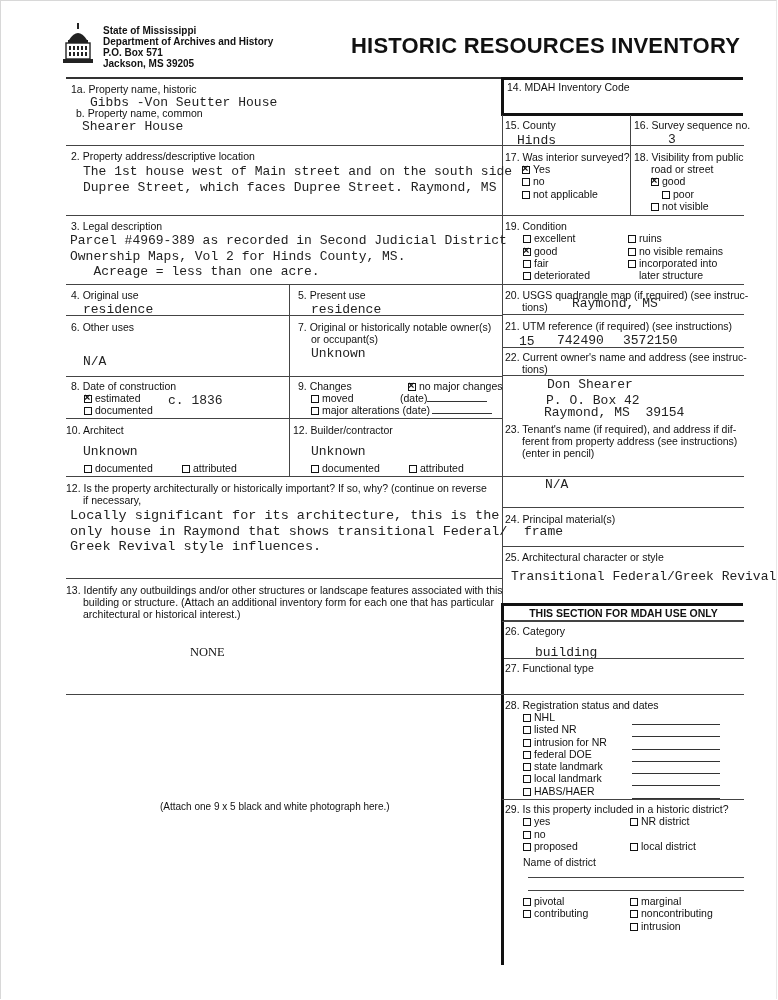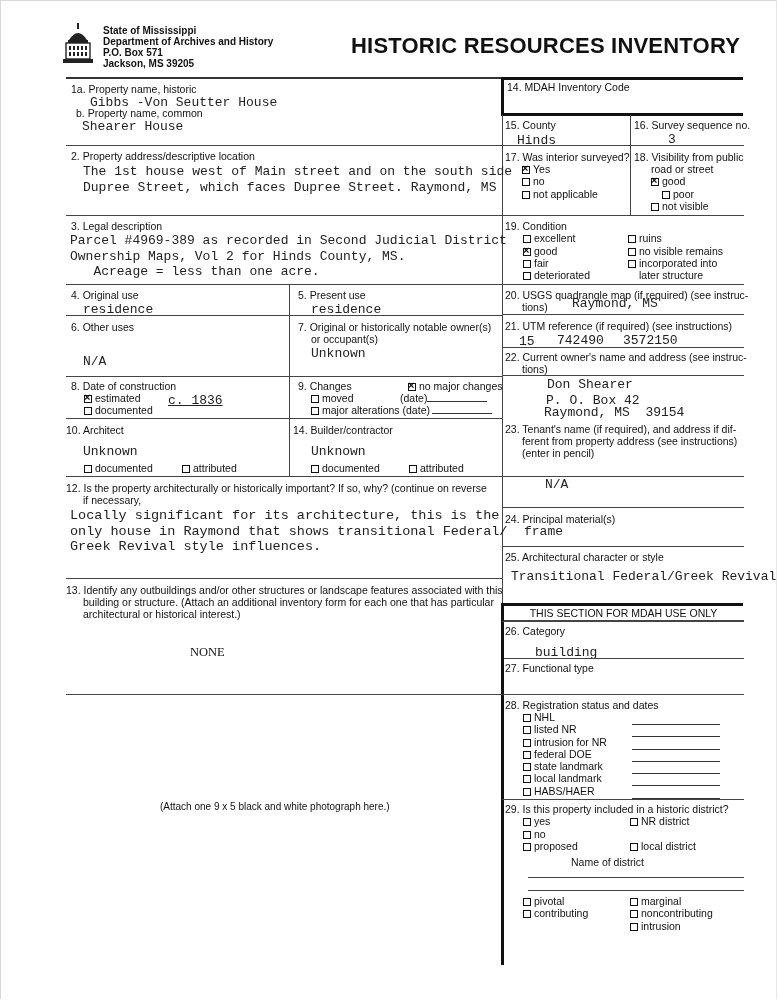--- a/index.html
+++ b/index.html
@@ -11,21 +11,21 @@
   .hline { position:absolute; height:1px; background:#444; }
   .vline { position:absolute; width:1px; background:#444; }
   .thick-h { position:absolute; height:3px; background:#111; }
   .thick-v { position:absolute; width:3px; background:#111; }
   .cb { display:inline-block; width:8px; height:8px; border:1px solid #111; box-sizing:border-box; vertical-align:-1px; margin-right:3px; position:relative; }
   .cb.checked::after { content:"×"; position:absolute; left:-1px; top:-5px; font-size:11px; font-weight:bold; line-height:12px; }
   .opt { font-size:10.5px; line-height:12.5px; white-space:nowrap; }
   .uline { display:inline-block; border-bottom:1px solid #333; height:9px; vertical-align:baseline; }
   .header-text { font-weight:bold; font-size:10px; line-height:11px; }
   .title { font-weight:bold; font-size:22px; letter-spacing:0.2px; }
-  .mdah-banner { font-weight:normal; font-size:10.5px; text-align:center; }
+  .mdah-banner { font-weight:bold; font-size:10.5px; text-align:center; }
 </style>
 </head>
 <body>
 
 <div class="page-edge"></div>
 
 <svg class="abs" style="left:63px;top:22px;" width="30" height="44" viewBox="0 0 30 44">
   <rect x="14" y="1" width="2" height="6" fill="#222"></rect>
   <path d="M6 18 Q15 4 24 18 Z" fill="#222"></path>
   <rect x="5" y="18" width="20" height="3" fill="#222"></rect>
@@ -102,34 +102,34 @@
 
 <div class="abs lbl" style="left:71px;top:321px;">6. Other uses</div>
 <div class="abs typ" style="left:83px;top:354px;">N/A</div>
 <div class="abs lbl" style="left:298px;top:321px;">7. Original or historically notable owner(s)</div>
 <div class="abs lbl" style="left:311px;top:333px;">or occupant(s)</div>
 <div class="abs typ" style="left:311px;top:346px;">Unknown</div>
 
 <div class="abs lbl" style="left:71px;top:380px;">8. Date of construction</div>
 <div class="abs opt" style="left:84px;top:392px;"><span class="cb checked"></span><span>estimated</span></div>
 <div class="abs opt" style="left:84px;top:404px;"><span class="cb"></span><span>documented</span></div>
-<div class="abs typ" style="left:168px;top:393px;text-decoration:underline;">c. 1836</div>
+<div class="abs typ" style="left:168px;top:393px;">c. 1836</div>
 
 <div class="abs lbl" style="left:298px;top:380px;">9. Changes</div>
 <div class="abs opt" style="left:400px;top:380px;padding-left:8px;"><span class="cb checked"></span><span>no major changes</span></div>
 <div class="abs opt" style="left:311px;top:392px;"><span class="cb"></span><span>moved</span></div>
 <div class="abs opt" style="left:400px;top:392px;"><span>(date)</span><span class="uline" style="width:60px;"></span></div>
 <div class="abs opt" style="left:311px;top:404px;"><span class="cb"></span><span>major alterations (date)</span><span class="uline" style="width:60px;margin-left:2px;"></span></div>
 
 <div class="abs lbl" style="left:66px;top:424px;">10. Architect</div>
 <div class="abs typ" style="left:83px;top:444px;">Unknown</div>
 <div class="abs opt" style="left:84px;top:462px;"><span class="cb"></span><span>documented</span></div>
 <div class="abs opt" style="left:182px;top:462px;"><span class="cb"></span><span>attributed</span></div>
 
-<div class="abs lbl" style="left:293px;top:424px;">14. Builder/contractor</div>
+<div class="abs lbl" style="left:293px;top:424px;">12. Builder/contractor</div>
 <div class="abs typ" style="left:311px;top:444px;">Unknown</div>
 <div class="abs opt" style="left:311px;top:462px;"><span class="cb"></span><span>documented</span></div>
 <div class="abs opt" style="left:409px;top:462px;"><span class="cb"></span><span>attributed</span></div>
 
 <div class="abs lbl" style="left:66px;top:482px;">12. Is the property architecturally or historically important? If so, why? (continue on reverse</div>
 <div class="abs lbl" style="left:83px;top:494px;">if necessary,</div>
 <div class="abs typ" style="left:70px;top:508px;font-size:13.5px;">Locally significant for its architecture, this is the</div>
 <div class="abs typ" style="left:70px;top:524px;font-size:13.5px;">only house in Raymond that shows transitional Federal/</div>
 <div class="abs typ" style="left:70px;top:539px;font-size:13.5px;">Greek Revival style influences.</div>
 
@@ -224,20 +224,20 @@
   <div style="height:12.3px;"><span class="uline" style="width:88px;"></span></div>
   <div style="height:12.3px;"><span class="uline" style="width:88px;"></span></div>
 </div>
 
 <div class="abs lbl" style="left:505px;top:803px;">29. Is this property included in a historic district?</div>
 <div class="abs opt" style="left:523px;top:815px;"><span class="cb"></span><span>yes</span></div>
 <div class="abs opt" style="left:523px;top:828px;"><span class="cb"></span><span>no</span></div>
 <div class="abs opt" style="left:523px;top:840px;"><span class="cb"></span><span>proposed</span></div>
 <div class="abs opt" style="left:630px;top:815px;"><span class="cb"></span><span>NR district</span></div>
 <div class="abs opt" style="left:630px;top:840px;"><span class="cb"></span><span>local district</span></div>
-<div class="abs lbl" style="left:523px;top:856px;margin-left:48px;">Name of district</div>
+<div class="abs lbl" style="left:523px;top:856px;">Name of district</div>
 <div class="hline" style="left:528px;top:877px;width:216px;"></div>
 <div class="hline" style="left:528px;top:890px;width:216px;"></div>
 <div class="abs opt" style="left:523px;top:895px;"><span class="cb"></span><span>pivotal</span></div>
 <div class="abs opt" style="left:523px;top:907px;"><span class="cb"></span><span>contributing</span></div>
 <div class="abs opt" style="left:630px;top:895px;"><span class="cb"></span><span>marginal</span></div>
 <div class="abs opt" style="left:630px;top:907px;"><span class="cb"></span><span>noncontributing</span></div>
 <div class="abs opt" style="left:630px;top:920px;"><span class="cb"></span><span>intrusion</span></div>
 
 </body></html>

